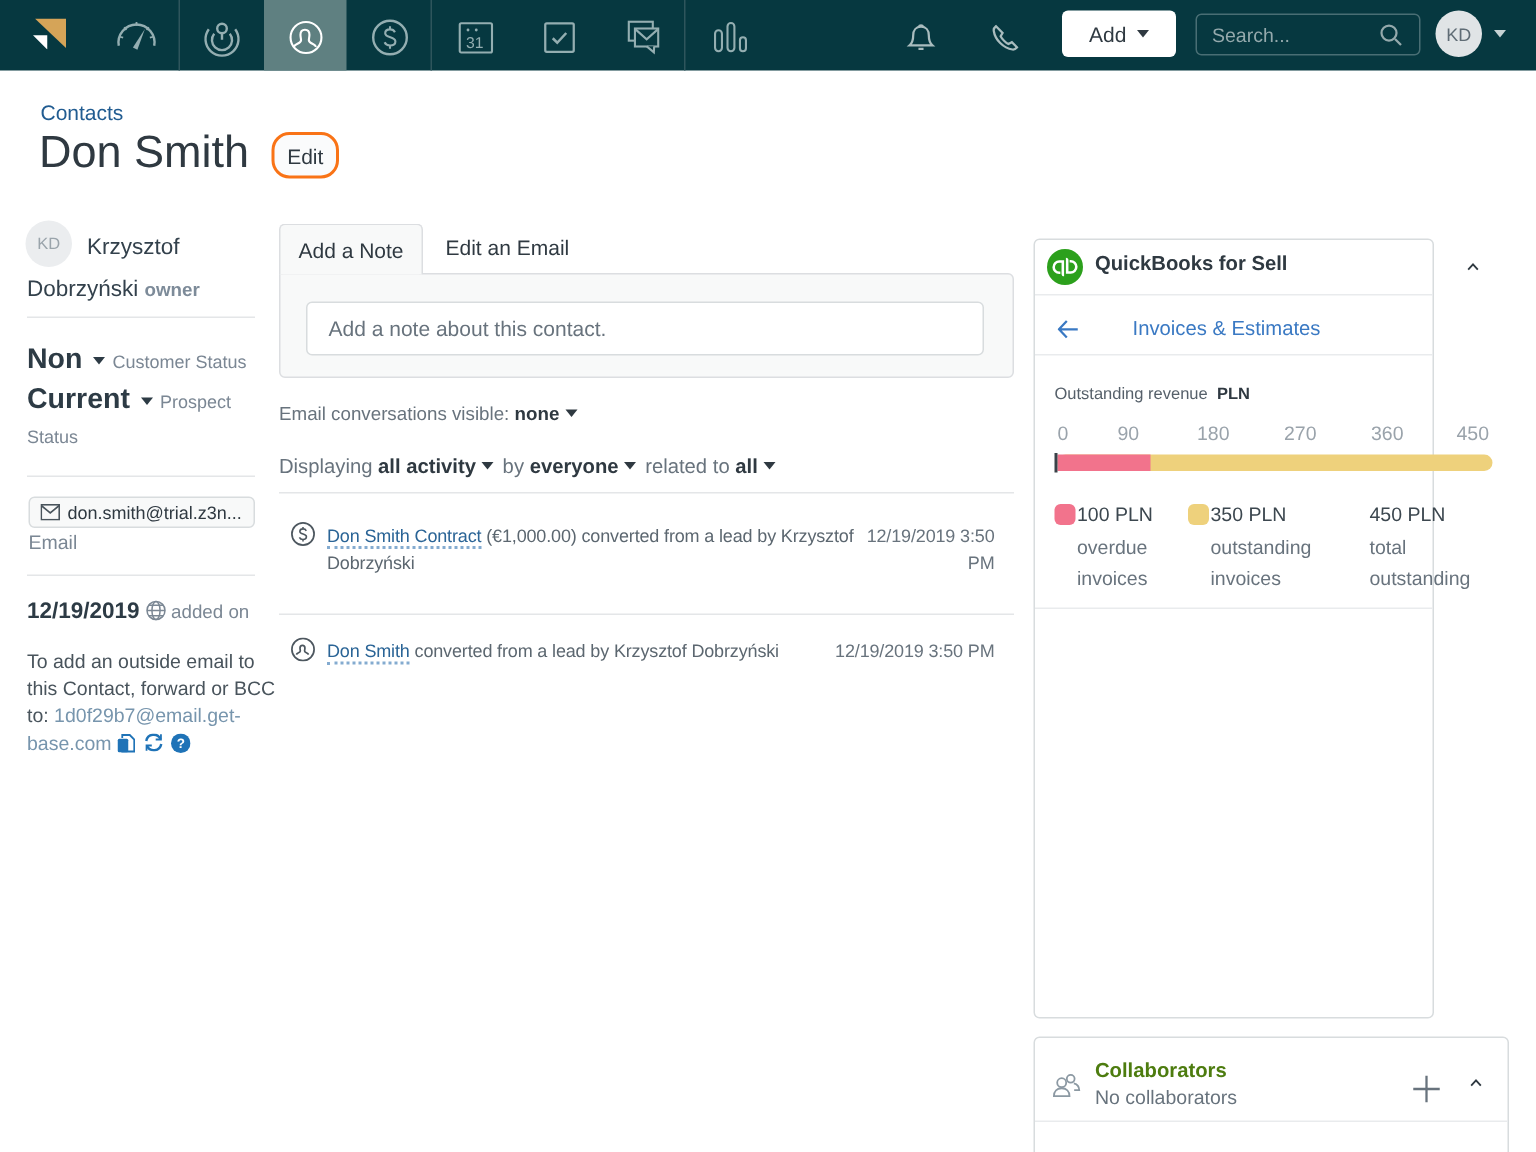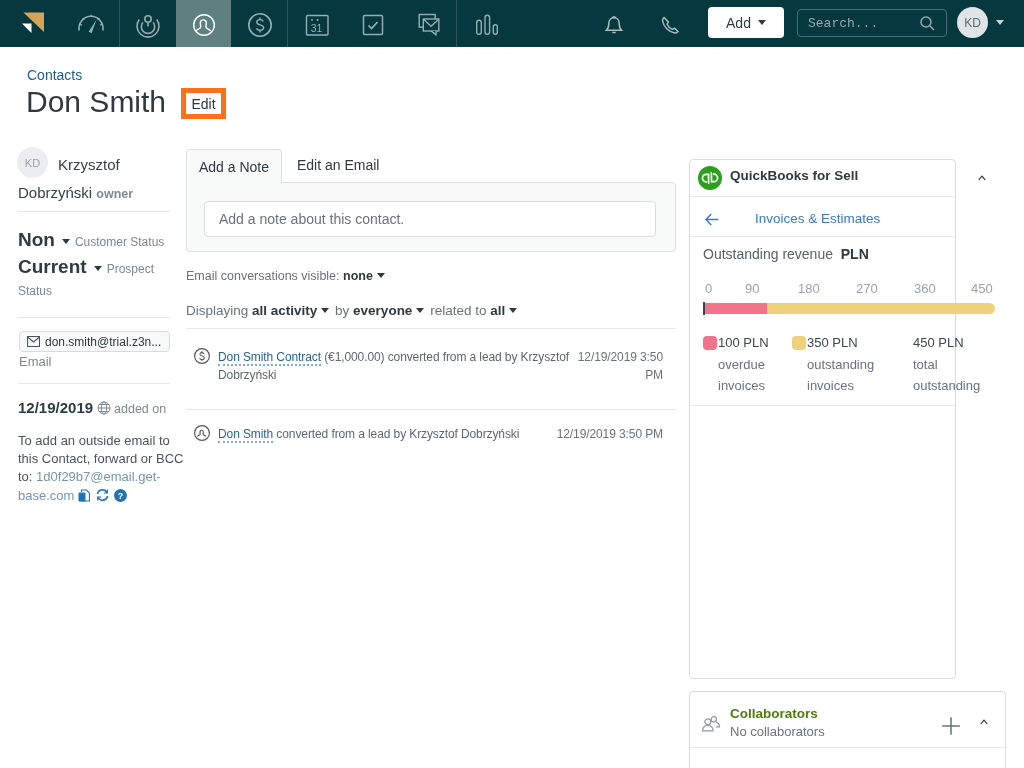--- a/index.html
+++ b/index.html
@@ -9,30 +9,30 @@
 
 
 #nav { position:absolute; left:0; top:0; width:1024px; height:47px; background:#063840; }
 .navsep { position:absolute; top:0; width:1px; height:47px; background:#2e555c; }
 .navactive { position:absolute; left:176px; top:0; width:55px; height:47px; background:#5f8081; }
 .navicon { position:absolute; top:0; height:50px; display:flex; align-items:center; justify-content:center; width:56px; }
 .navicon svg { display:block; }
 
 
 #addbtn { position:absolute; left:708px; top:7px; width:76px; height:31px; background:#fff; border-radius:4px; font-size:14px; color:#2f3941; display:flex; align-items:center; justify-content:center; gap:7px; }
-#searchbox { position:absolute; left:797px; top:9px; width:150px; height:28px; border:1px solid #496e74; border-radius:4px; color:#94a9ac; font-size:13px; display:flex; align-items:center; padding:0 10px;font-family:Liberation Mono, monospace; }
+#searchbox { position:absolute; left:797px; top:9px; width:150px; height:28px; border:1px solid #496e74; border-radius:4px; color:#94a9ac; font-size:13px; display:flex; align-items:center; padding:0 10px; }
 #searchbox .mag { margin-left:auto; }
 #topavatar { position:absolute; left:957px; top:7px; width:31px; height:31px; border-radius:50%; background:#e0e4e6; color:#5f6c75; font-size:12px; display:flex; align-items:center; justify-content:center; }
 
 .caret-dn { display:inline-block; width:0; height:0; border-left:4px solid transparent; border-right:4px solid transparent; border-top:5px solid currentColor; }
 
 
 #crumb { position:absolute; left:27px; top:67px; font-size:14px; color:#215c91; }
 #title { position:absolute; left:26px; top:85px; font-size:30px; color:#2f3941; }
-#editbtn { position:absolute; left:181px; top:88px; width:45px; height:31px; background:#fafbfc; border:5px solid #f97316; border-radius:0; font-size:14px; color:#2f3941; display:flex; align-items:center; justify-content:center; }
+#editbtn { position:absolute; left:181px; top:88px; width:45px; height:31px; background:#fafbfc; border:2px solid #f97316; border-radius:12px; font-size:14px; color:#2f3941; display:flex; align-items:center; justify-content:center; }
 
 
 .sb-divider { position:absolute; left:18px; width:152px; height:1px; background:#e4e6e8; }
 #kd-avatar { position:absolute; left:17px; top:147px; width:31px; height:31px; border-radius:50%; background:#ebedef; color:#9aa4ab; font-size:11px; display:flex; align-items:center; justify-content:center; }
 #owner-name { position:absolute; left:18px; top:151px; width:160px; font-size:15px; color:#33414c; line-height:27.5px; }
 #owner-name .nm { margin-left:40px; }
 #owner-name .own { font-size:12.5px; font-weight:bold; color:#7d8b99; }
 #status1 { position:absolute; left:18px; top:227px; font-size:12px; color:#7b8794; line-height:26px; white-space:nowrap; }
 .bigstat { font-size:19px; font-weight:bold; color:#2d3b45; }
 #status2 { position:absolute; left:18px; top:254px; font-size:12px; color:#7b8794; line-height:26px; white-space:nowrap; }
@@ -63,21 +63,21 @@
 .flink { color:#2a6496; border-bottom:2px dotted #84abd0;margin-top:32px; }
 
 
 #qbcard { position:absolute; left:689px; top:159px; width:267px; height:520px; background:#fff; border:1px solid #d8dcde; border-radius:4px; }
 #qbhead { position:absolute; left:0; top:0; width:100%; height:37px; border-bottom:1px solid #e9ebed; }
 #qbhead .qblogo { position:absolute; left:8px; top:6px; }
 #qbhead .qbtitle { position:absolute; left:40px; top:8px; font-size:13.5px; font-weight:bold; color:#2f3941; }
 .chev { position:absolute; width:10px; height:10px; }
 #invrow { position:absolute; left:0; top:37px; width:100%; height:40px; border-bottom:1px solid #e9ebed; }
 #invrow .invtxt { position:absolute; left:37px; top:14px; font-size:13.5px; color:#3a79c3;margin-left:28px; }
-#outrev { position:absolute; left:13px; top:86px; font-size:14px; color:#56606a; }
+#outrev { position:absolute; left:13px; top:97px; font-size:11px; color:#56606a; }
 #outrev b { color:#2f3941; }
 #axis { position:absolute; left:15px; top:121px; width:290px; height:14px; color:#9aa3ab; font-size:13px; }
 #axis span { position:absolute; top:0; }
 #qbbar { position:absolute; left:15px; top:143px; width:290px; height:11px; background:#eed17c; border-radius:6px; }
 #qbbar .pink { position:absolute; left:0; top:0; width:62px; height:11px; background:#f2738c; }
 #qbbar .tick { position:absolute; left:-2px; top:-1px; width:2px; height:13px; background:#3a4249; }
 .leg { position:absolute; font-size:13px; color:#3c474f; line-height:21.5px; }
 .leg .sq { display:inline-block; width:14px; height:14px; border-radius:4px; margin-right:1px; vertical-align:-2.5px; }
 .leg .gr { color:#68737d; }
 #qbdiv2 { position:absolute; left:0px; top:245px; width:100%; height:1px; background:#e9ebed; }

